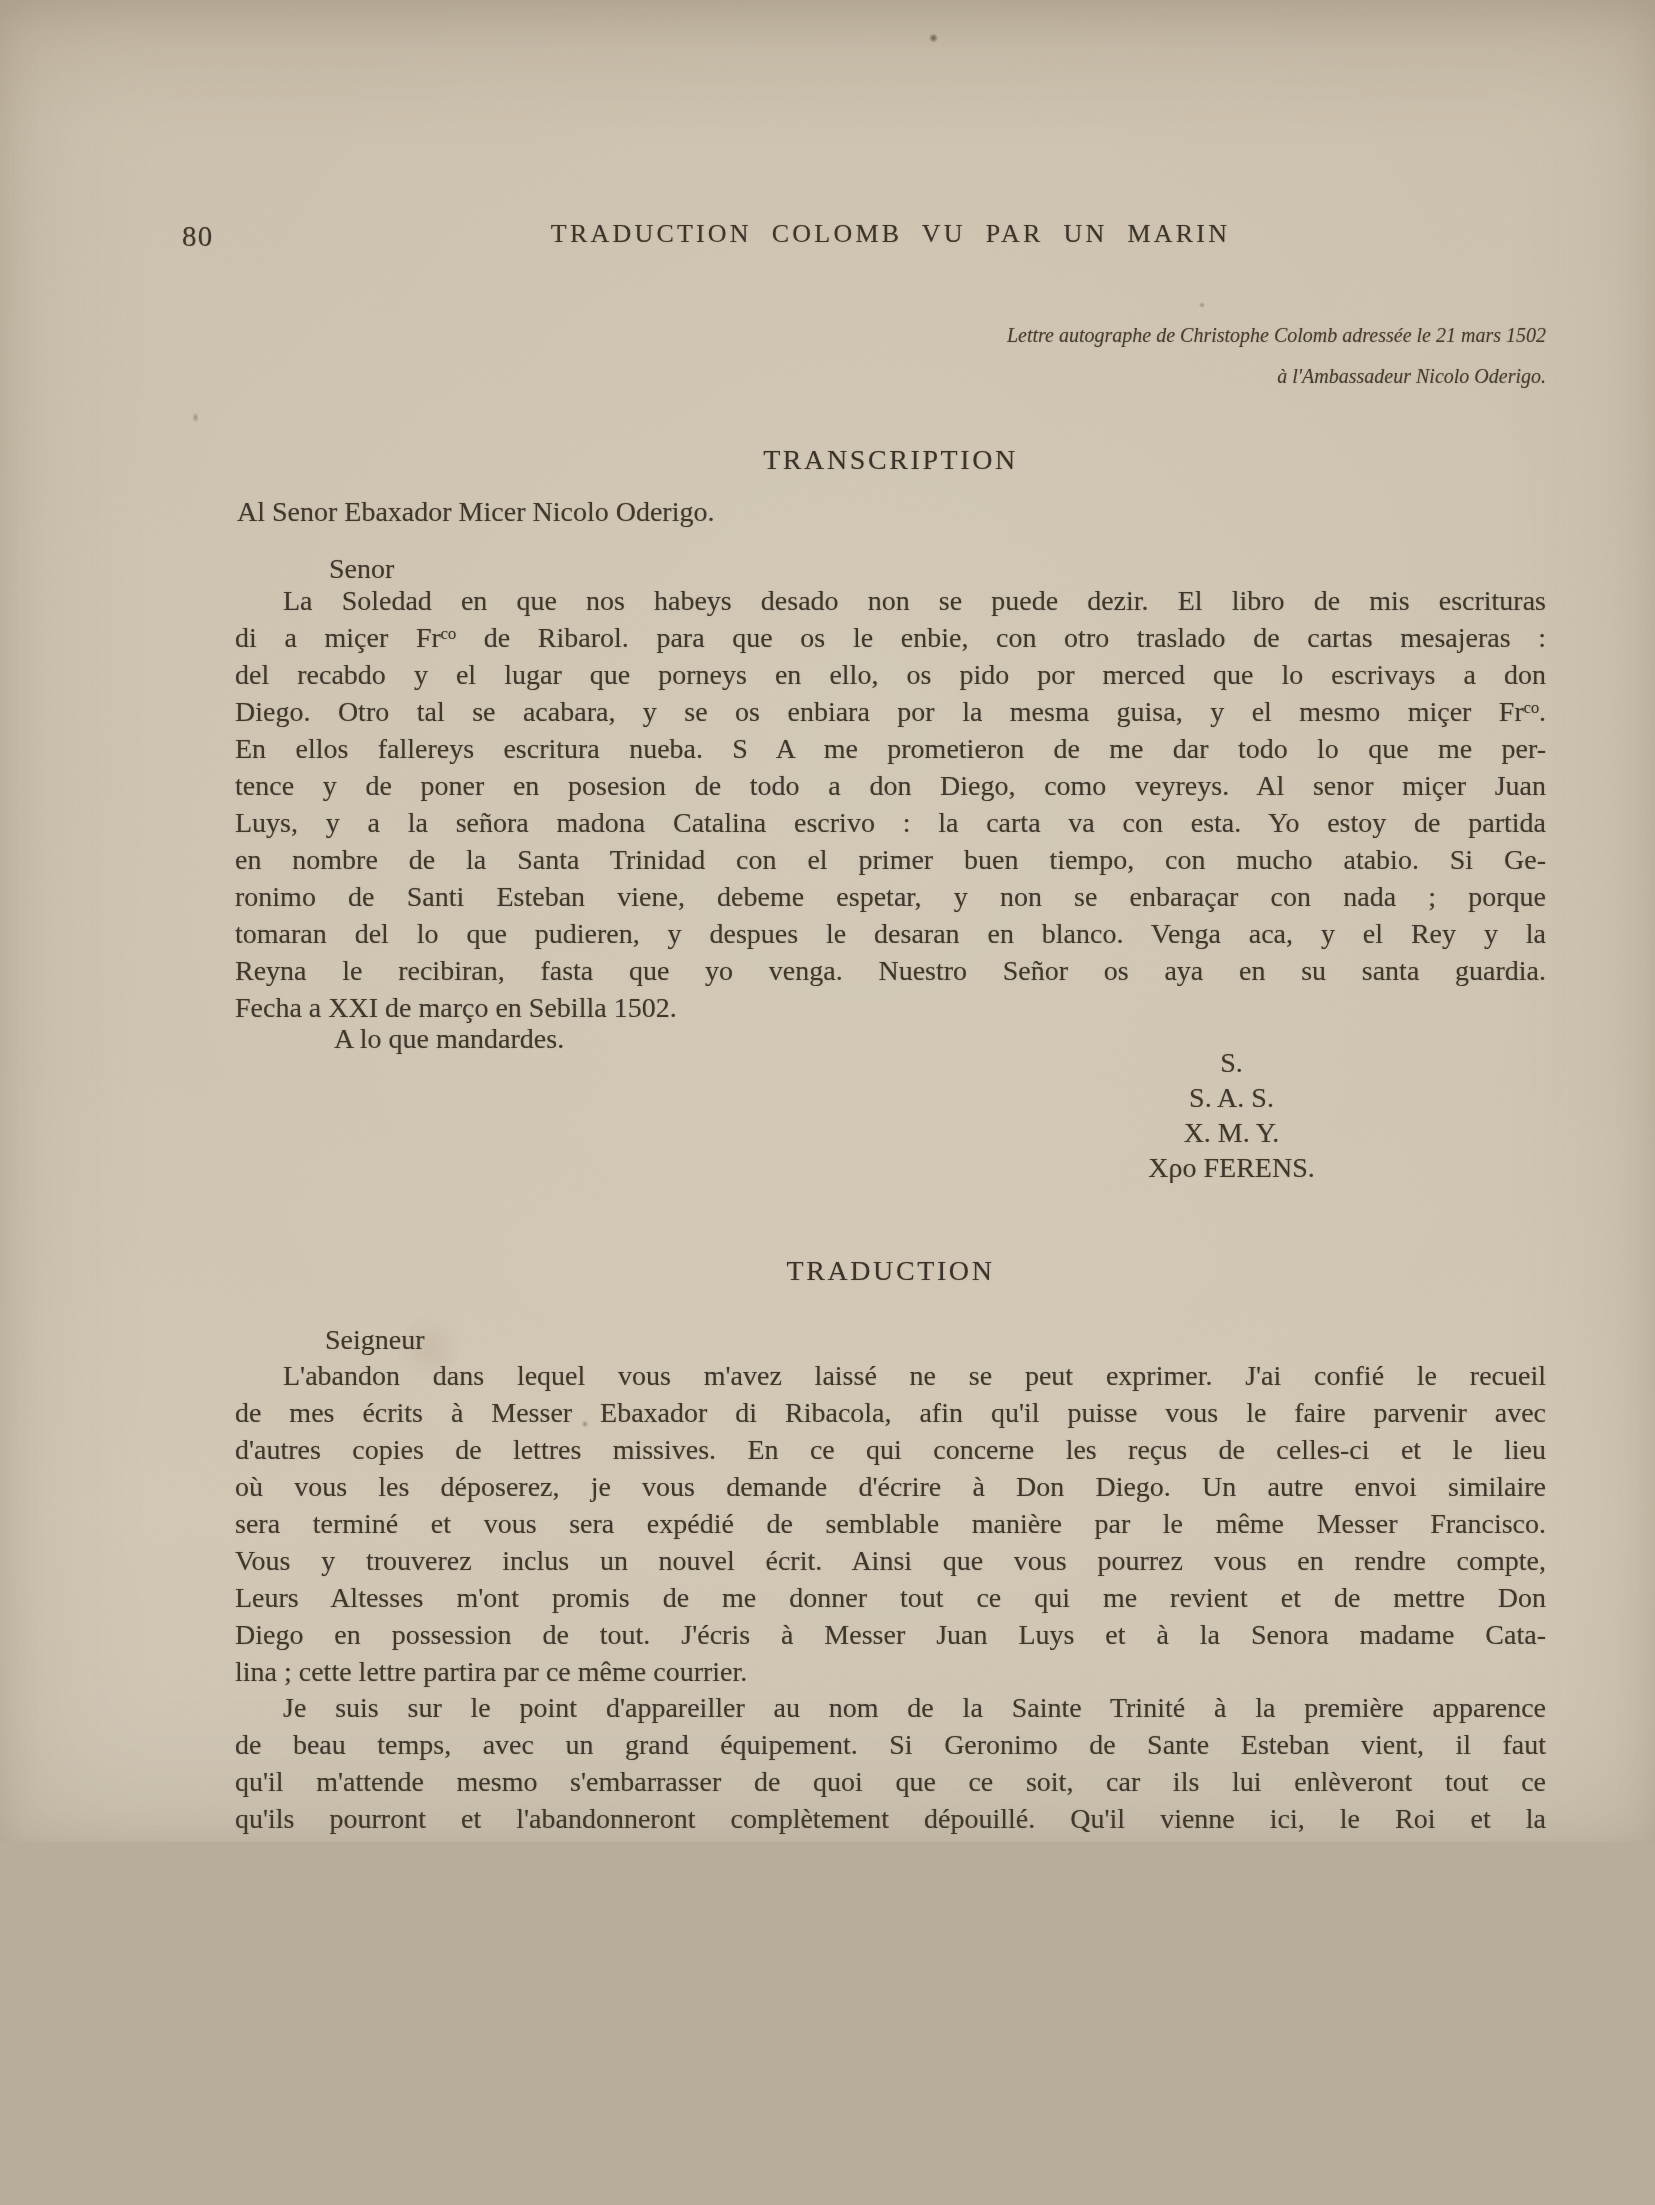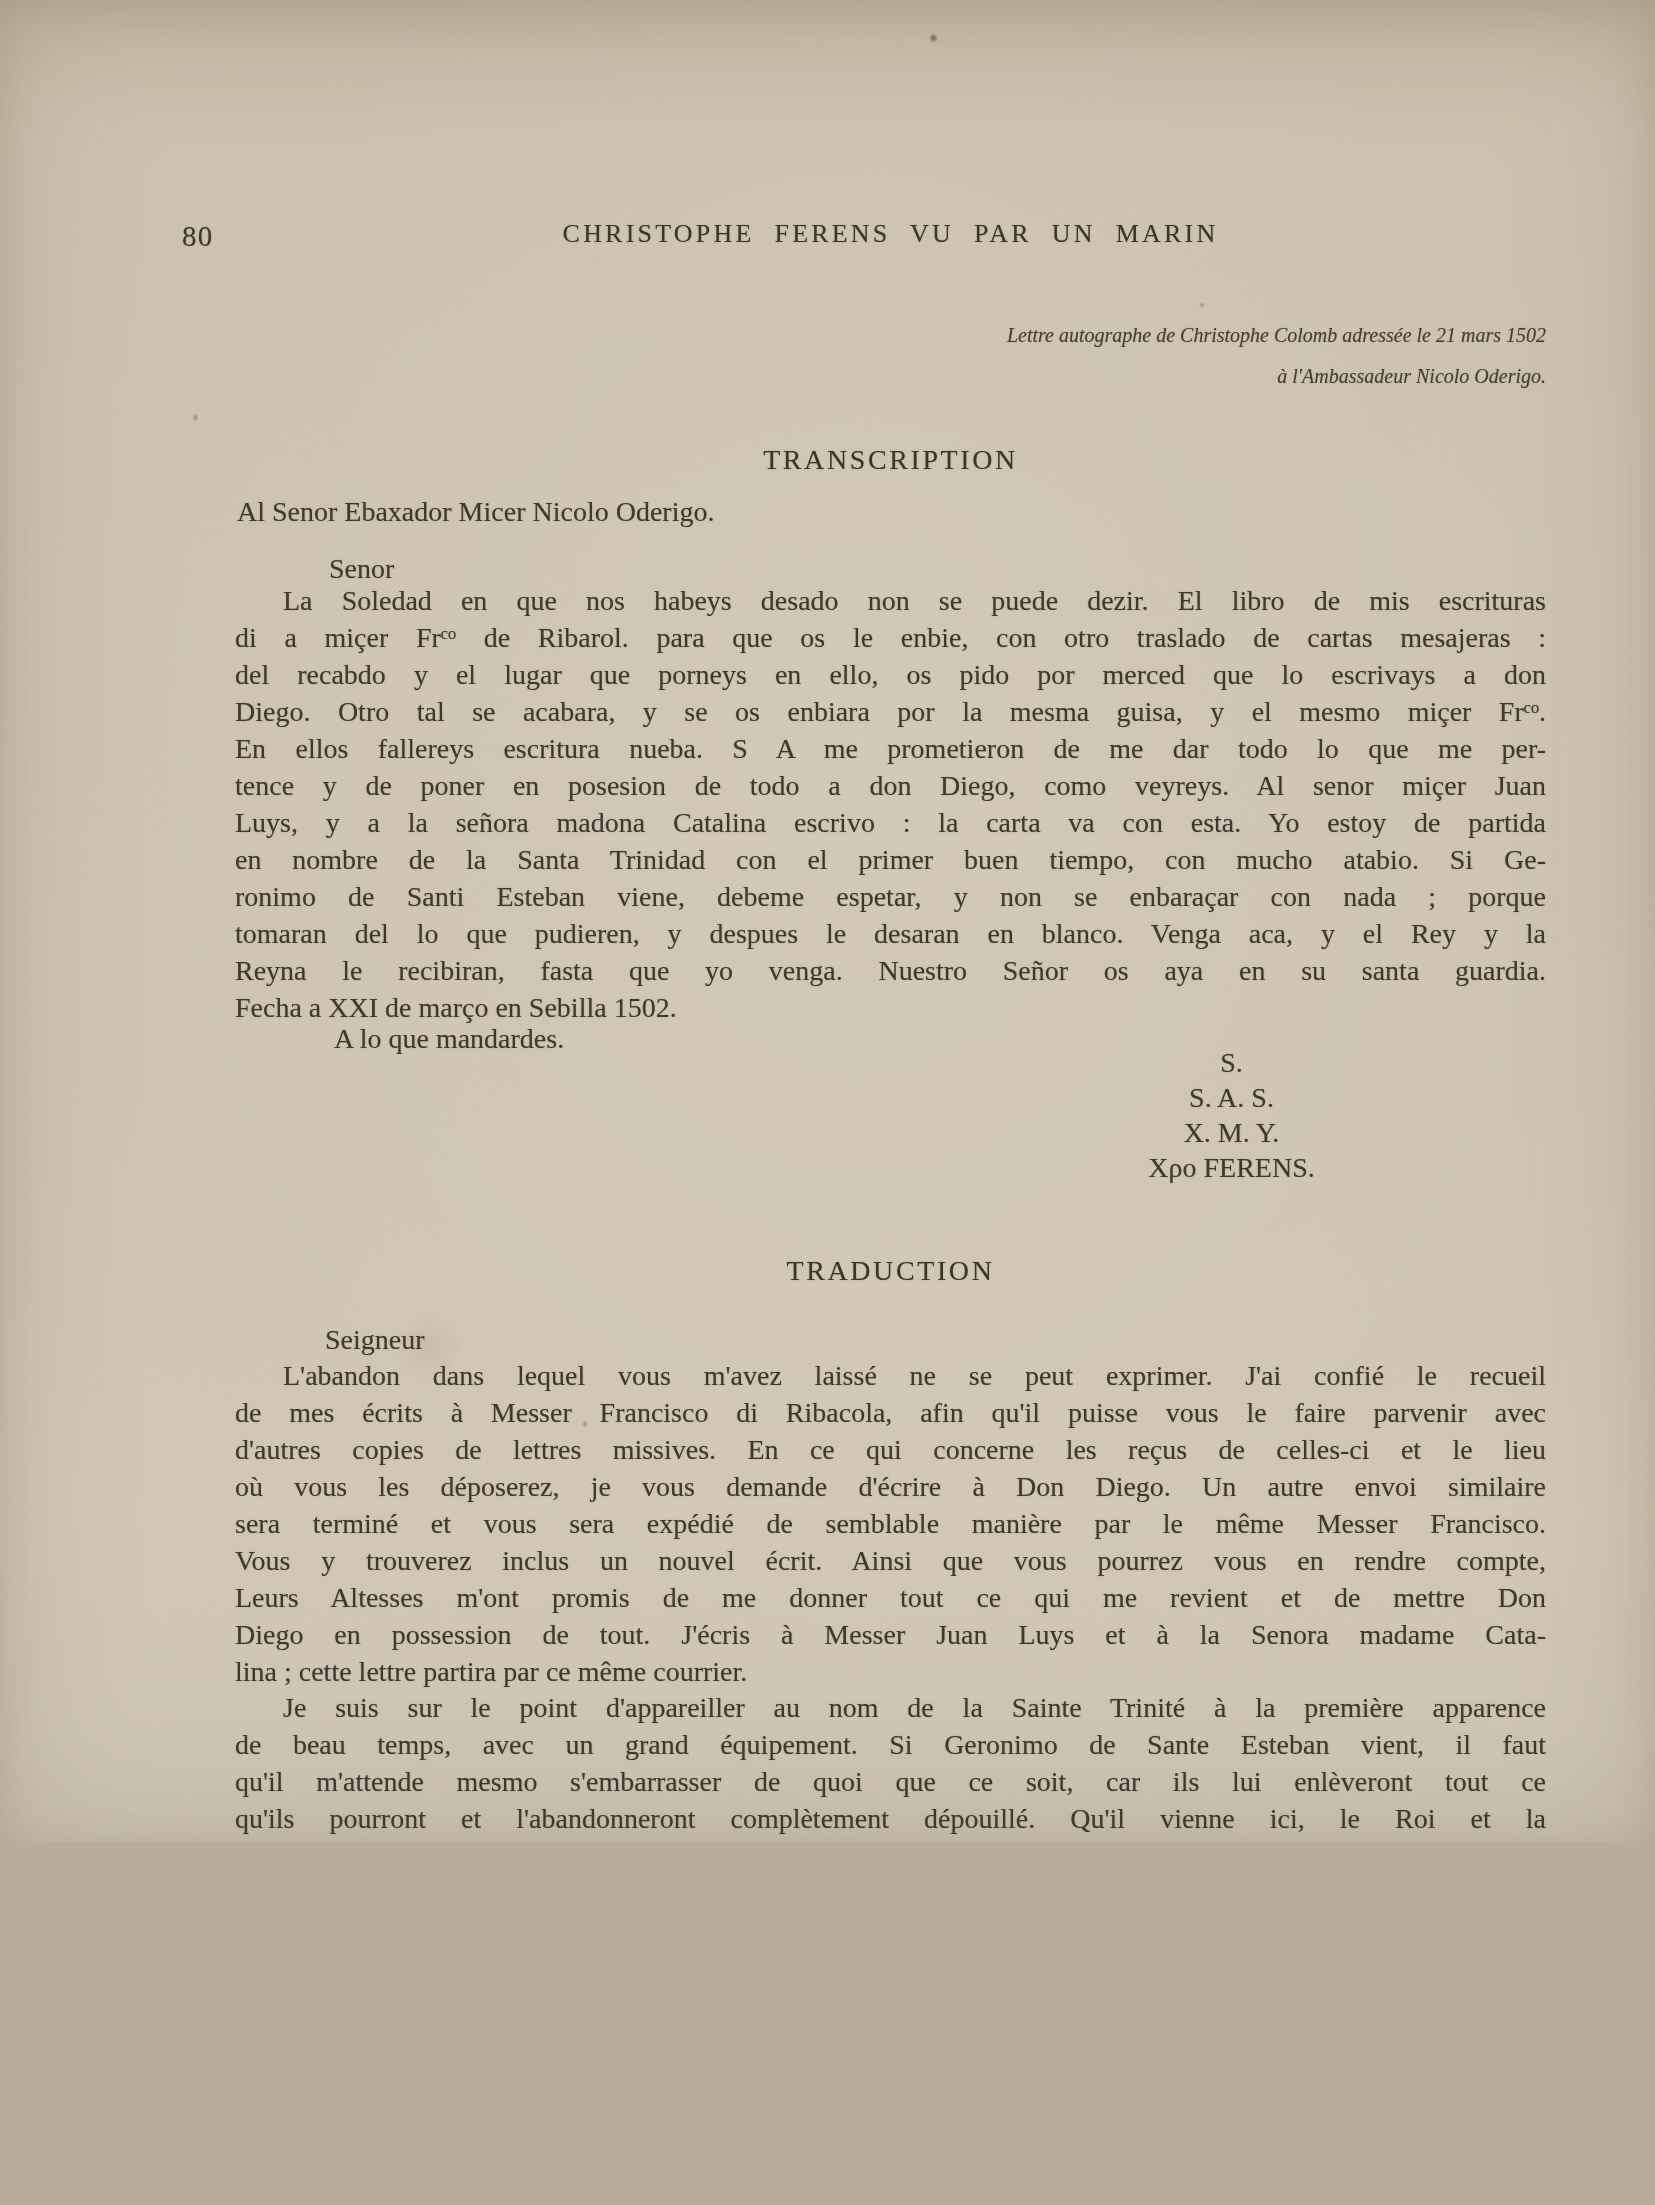--- a/index.html
+++ b/index.html
@@ -105,21 +105,21 @@
 
   <div class="spot spot-a"></div>
   <div class="spot spot-b"></div>
   <div class="spot spot-c"></div>
   <div class="spot spot-d"></div>
   <div class="spot spot-e"></div>
   <div class="spot spot-f"></div>
 
   <div class="header-row">
     <div class="page-number ink">80</div>
-    <div class="running-title ink">CHRISTOPHE FERENS VU PAR UN MARIN</div>
+    <div class="running-title ink">TRADUCTION COLOMB VU PAR UN MARIN</div>
   </div>
 
   <div class="letter-title ink">
     <div>Lettre autographe de Christophe Colomb adressée le 21 mars 1502</div>
     <div>à l'Ambassadeur Nicolo Oderigo.</div>
   </div>
 
   <div class="section-heading heading-transcription ink">TRANSCRIPTION</div>
 
   <div class="address ink">Al Senor Ebaxador Micer Nicolo Oderigo.</div>
@@ -149,21 +149,21 @@
       <div class="sigline">X. M. Y.</div>
       <div class="sigline sigline-last">Xρo FERENS.</div>
     </div>
 
   <div class="section-heading heading-traduction ink">TRADUCTION</div>
 
   <div class="salutation salutation-seigneur ink">Seigneur</div>
 
   <div class="bodytext para-french-1 ink">
       <div class="tline tline-first">L'abandon dans lequel vous m'avez laissé ne se peut exprimer. J'ai confié le recueil</div>
-      <div class="tline">de mes écrits à Messer Francisco di Ribacola, afin qu'il puisse vous le faire parvenir avec</div>
+      <div class="tline">de mes écrits à Messer Ebaxador di Ribacola, afin qu'il puisse vous le faire parvenir avec</div>
       <div class="tline">d'autres copies de lettres missives. En ce qui concerne les reçus de celles-ci et le lieu</div>
       <div class="tline">où vous les déposerez, je vous demande d'écrire à Don Diego. Un autre envoi similaire</div>
       <div class="tline">sera terminé et vous sera expédié de semblable manière par le même Messer Francisco.</div>
       <div class="tline">Vous y trouverez inclus un nouvel écrit. Ainsi que vous pourrez vous en rendre compte,</div>
       <div class="tline">Leurs Altesses m'ont promis de me donner tout ce qui me revient et de mettre Don</div>
       <div class="tline">Diego en possession de tout. J'écris à Messer Juan Luys et à la Senora madame Cata-</div>
       <div class="tline tline-last">lina ; cette lettre partira par ce même courrier.</div>
     </div>
 
   <div class="bodytext para-french-2 ink">

